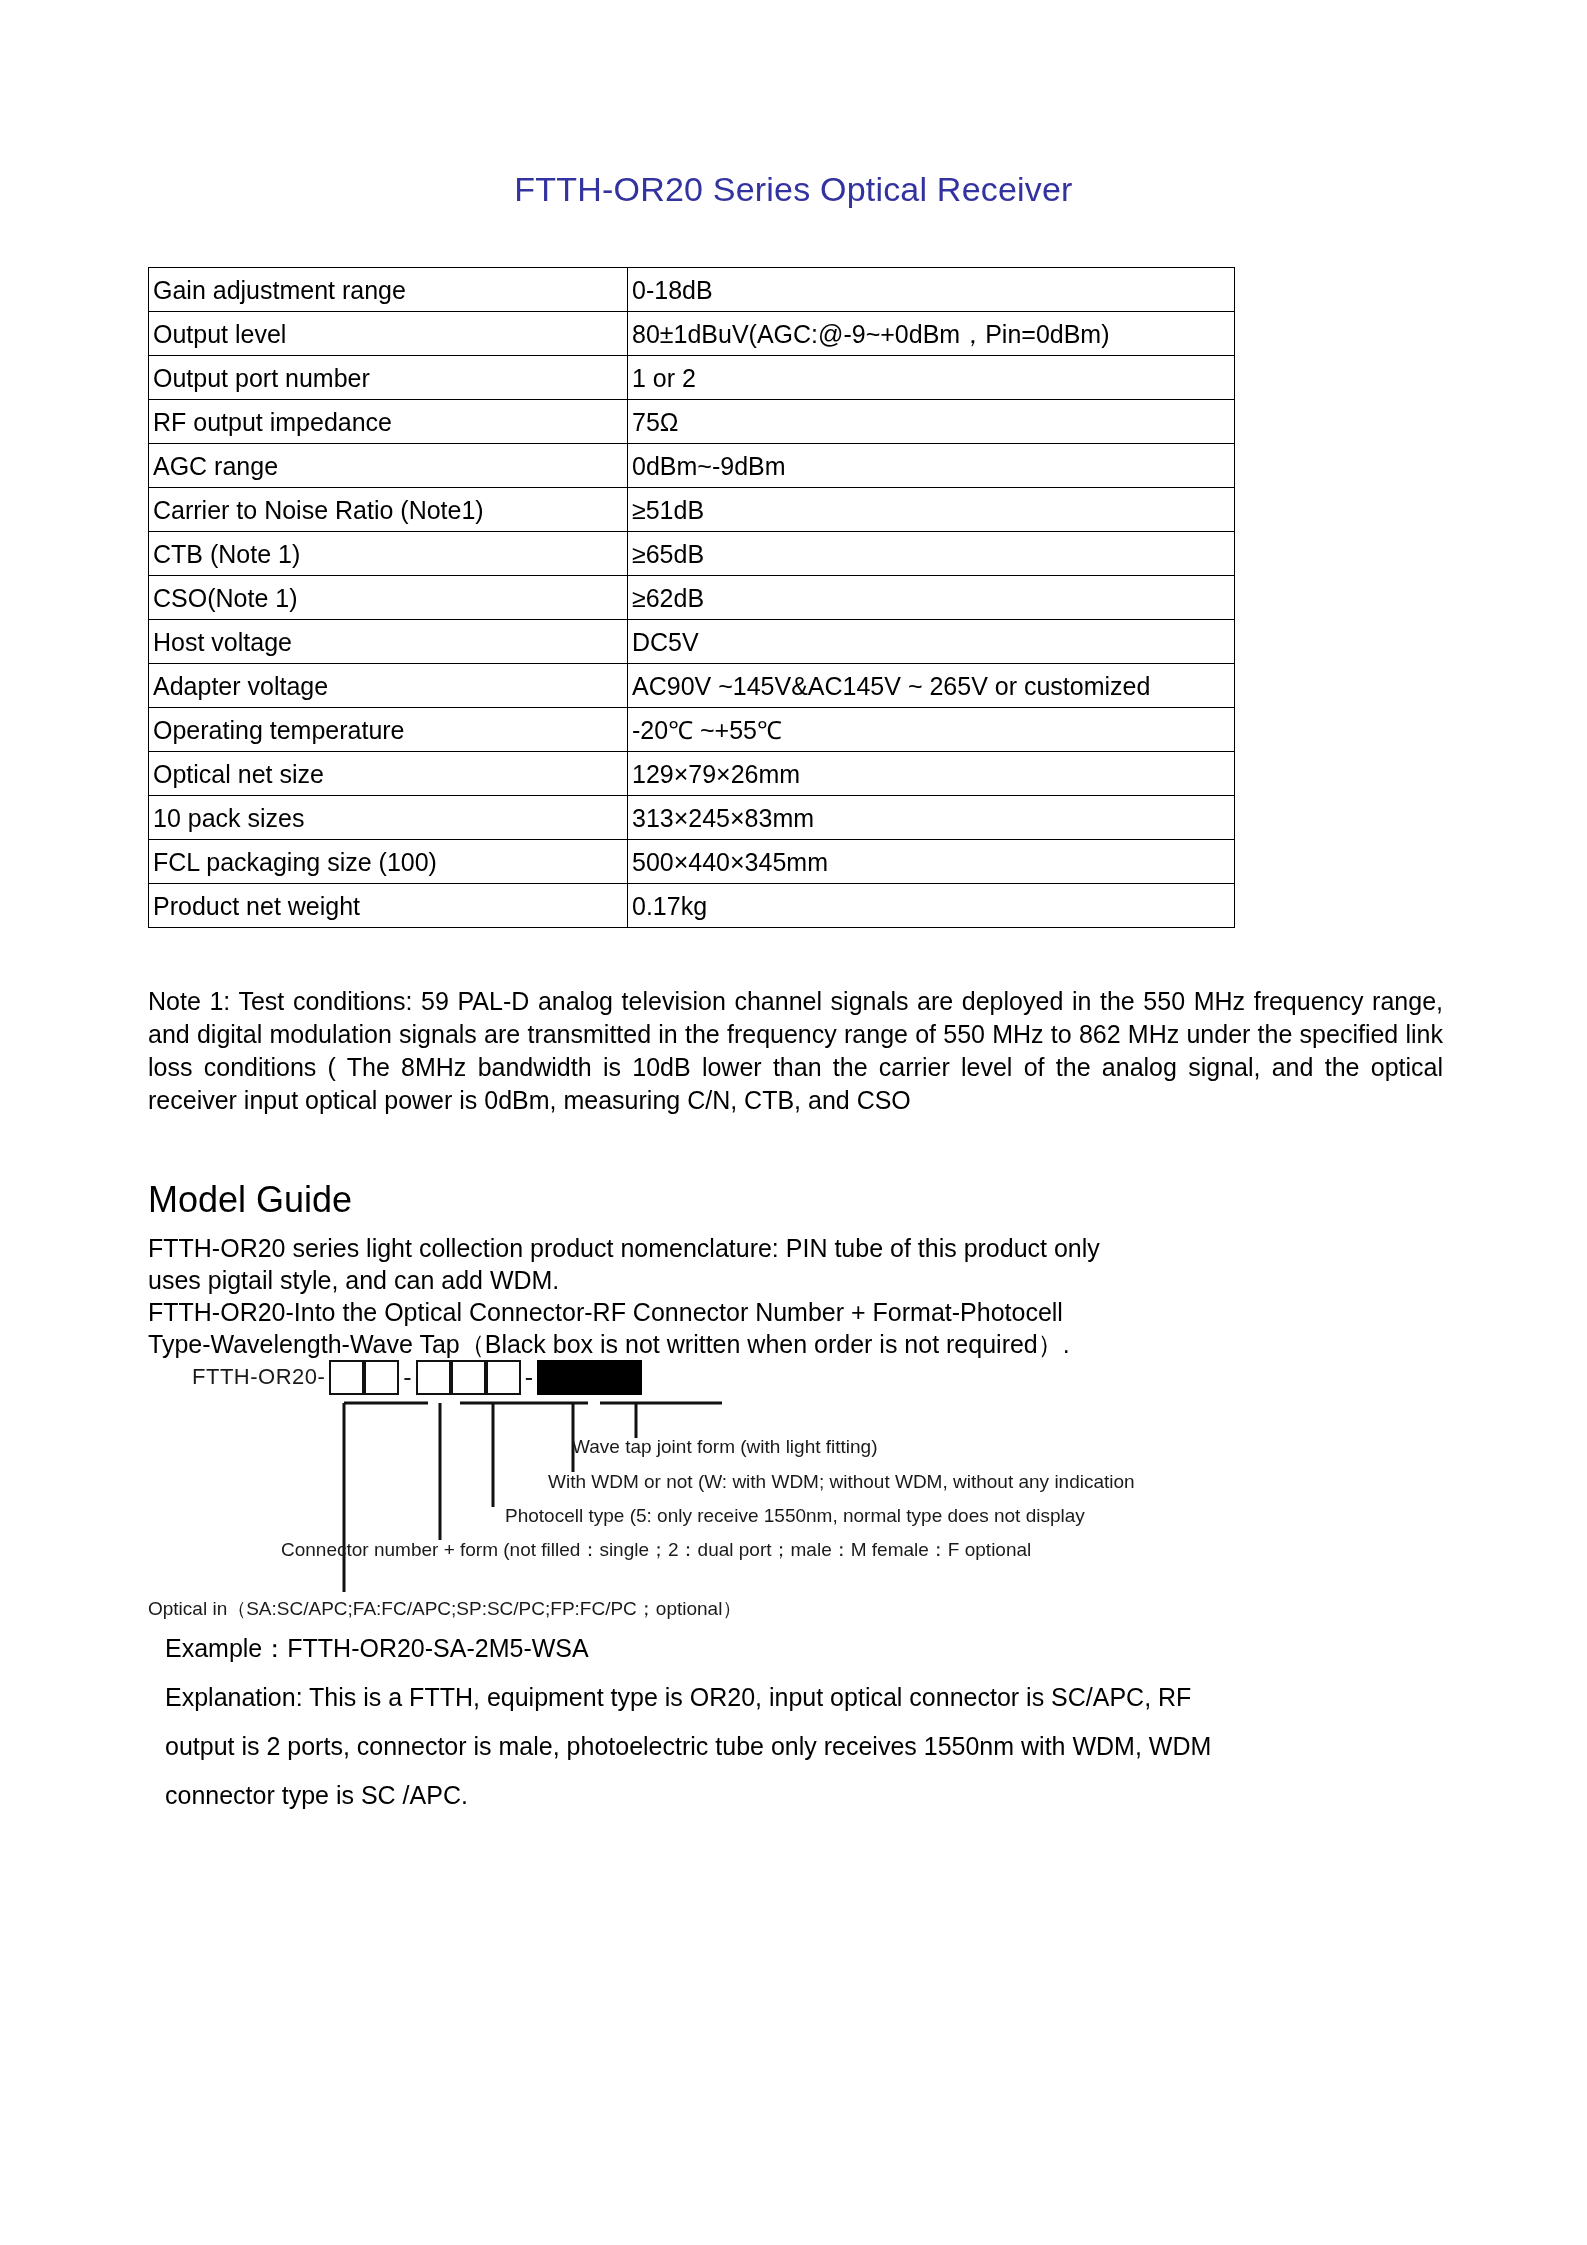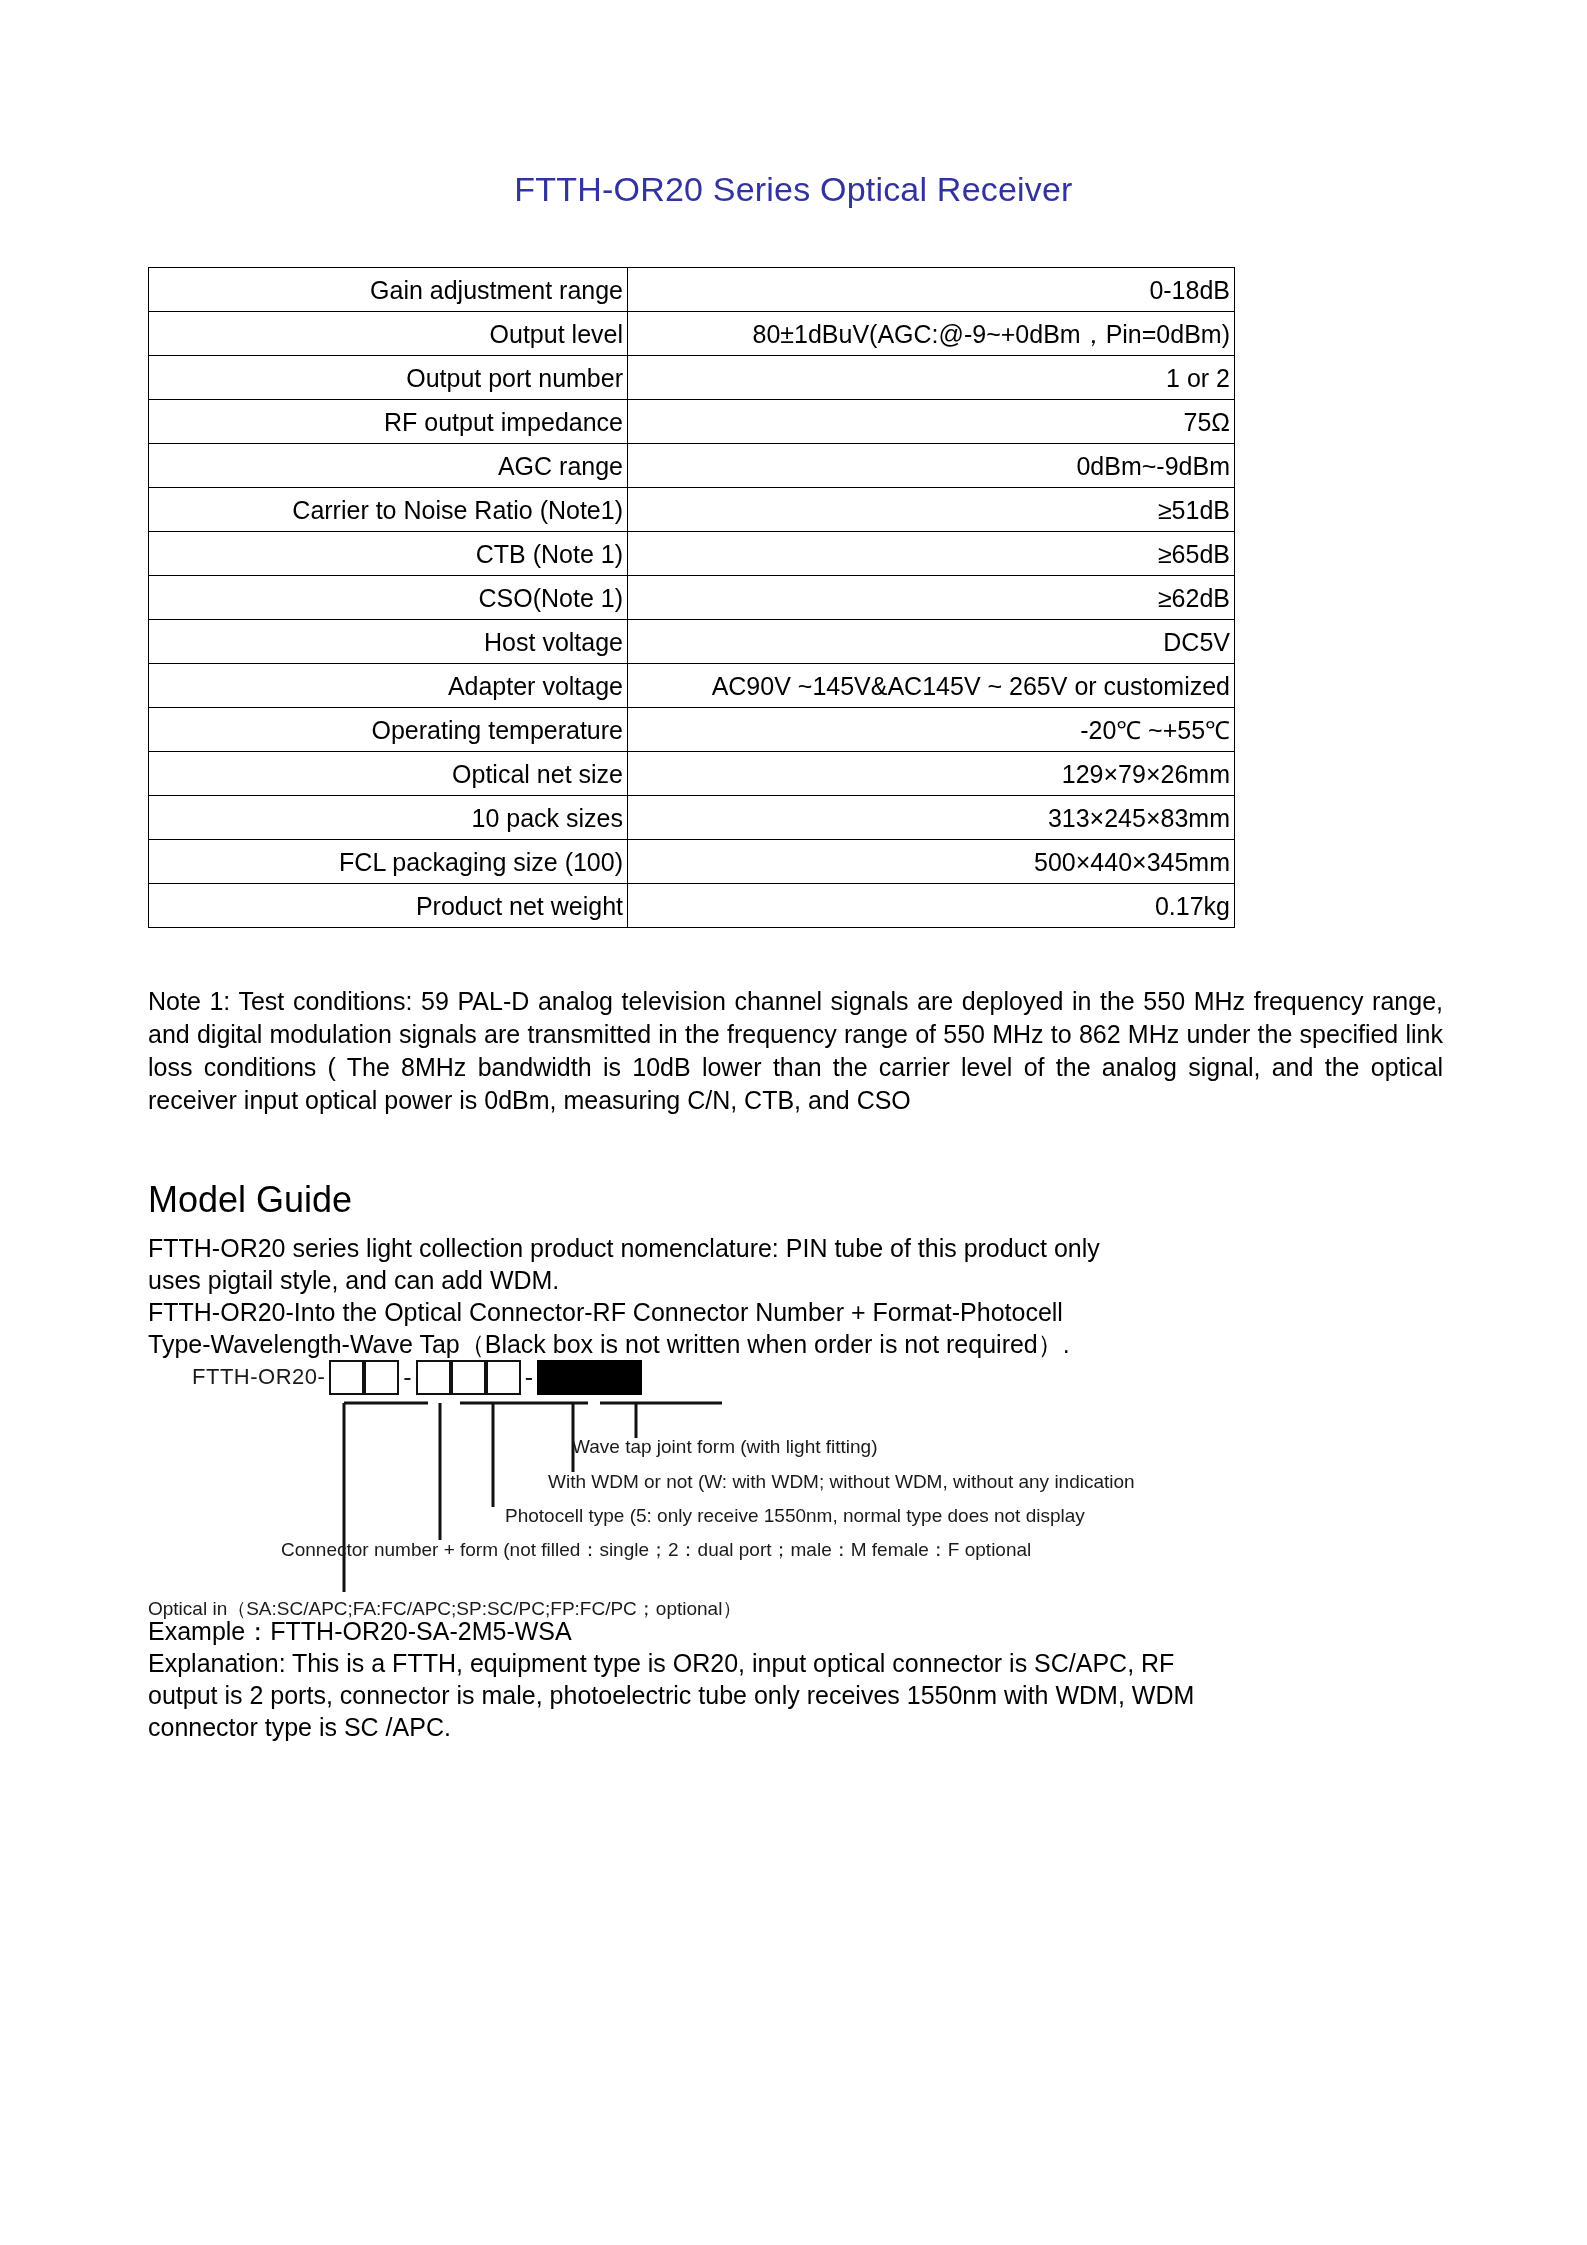--- a/index.html
+++ b/index.html
@@ -41,21 +41,21 @@
   .spec-table {
     position: absolute;
     left: 148px;
     top: 267px;
     width: 1070px;
     border-collapse: collapse;
     table-layout: fixed;
   }
   .spec-table td {
     border: 1.5px solid #000000;
-    text-align: right;
+    text-align: left;
     vertical-align: middle;
     font-size: 25px;
     line-height: 30px;
     height: 43px;
     padding: 0 4px;
     font-family: "Liberation Sans", sans-serif;
     white-space: nowrap;
   }
   .spec-table td.k { width: 470px; }
   .spec-table td.v { width: 598px; }
@@ -150,21 +150,21 @@
 
   
   .example-block {
     position: absolute;
     left: 148px;
     top: 1615px;
     width: 1190px;
     font-size: 25px;
     line-height: 32px;
   }
-  .example-block p { margin: 0; }
+  .example-block p { margin: 17px; }
 </style>
 </head>
 <body>
 
 <div class="page">
 
   <div class="doc-title">FTTH-OR20 Series Optical Receiver</div>
 
   <table class="spec-table">
     <tbody>

